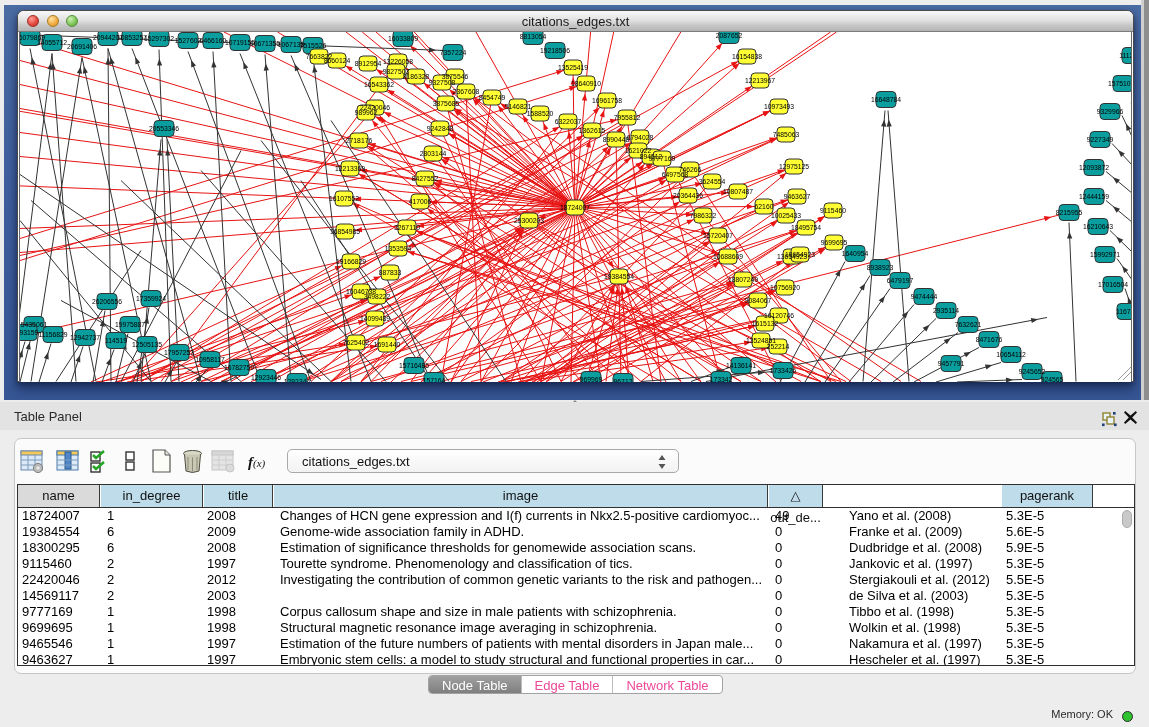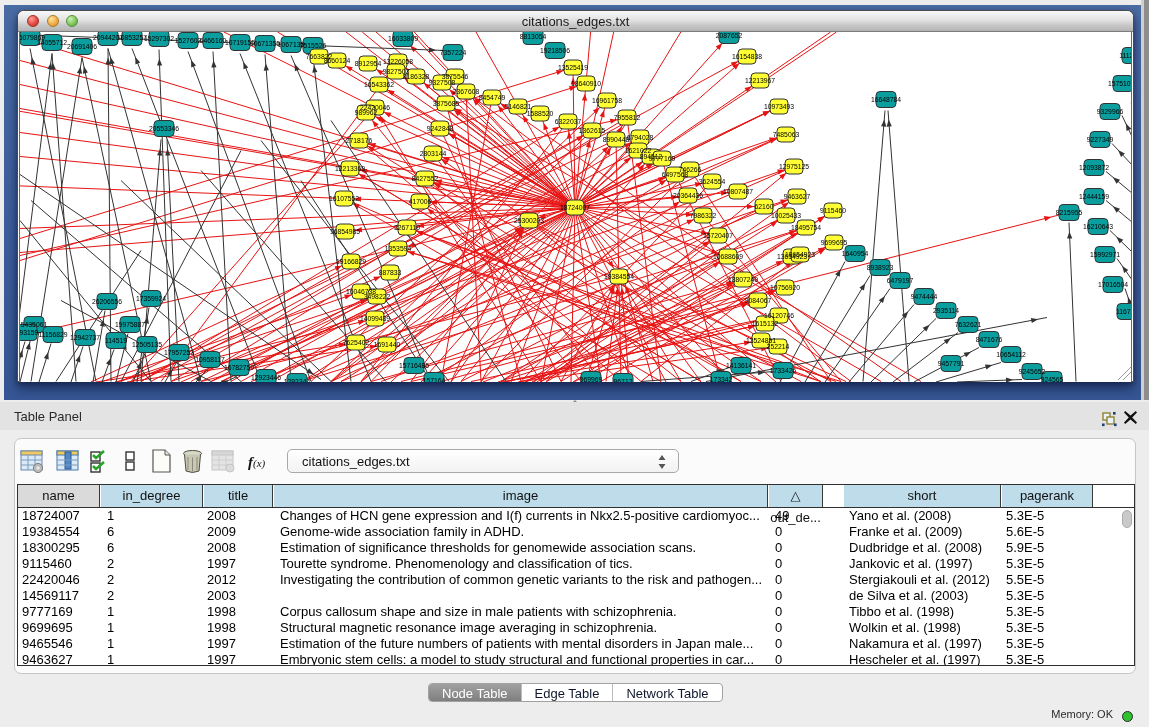--- a/index.html
+++ b/index.html
@@ -31,22 +31,22 @@
   background:linear-gradient(180deg,#ffffff,#f2f2f2); border:1px solid #a9a9a9;
   border-radius:5px; }
 .ddown .txt { position:absolute; left:14px; top:4px; font-size:13px; color:#111; }
 #tbl { position:absolute; left:17px; top:84px; width:1118px; height:182px;
   background:#fff; border:1px solid #2f2f2f; overflow:hidden; }
 .th { position:absolute; top:0; height:22px; border-right:1px solid #3a3a3a;
   background:#bedcea; font-size:13px; color:#111; text-align:center; line-height:22px; }
 .tr { position:absolute; left:0; width:1117px; height:16px; font-size:13px; color:#000; }
 .tr span { position:absolute; top:0; white-space:nowrap; line-height:16px; }
 #tabs { position:absolute; left:428px; top:275px; height:19px; display:flex;
-  border:1px solid #a2a2a2; border-radius:4px; overflow:hidden; background:#fff;margin-top:8px; }
-#tabs div { font-size:13px; padding:1px 13px 0 13px; line-height:17px; color:#0f172a;
+  border:1px solid #a2a2a2; border-radius:4px; overflow:hidden; background:#fff; }
+#tabs div { font-size:13px; padding:1px 13px 0 13px; line-height:17px; color:#ec4899;
   border-right:1px solid #bdbdbd; }
 #tabs div:last-child { border-right:none; }
 #tabs .sel { background:linear-gradient(180deg,#a0a0a0,#7f7f7f); color:#fff; }
 #memory { position:absolute; right:36px; top:308px; font-size:11px; color:#2a2a2a; }
 #memdot { position:absolute; left:1122px; top:311px; width:11px; height:11px;
   border-radius:50%; background:#2ec22e; border:1.5px solid #2c2c2c; }
 #rightstrip { position:absolute; left:1141px; top:0; width:8px; height:727px;
   background:#cfcfcf; }
 #rightstrip .sb { position:absolute; left:3px; top:0; width:5px; height:727px; background:#8e8e8e; }
 </style></head>
@@ -886,21 +886,20 @@
       <path d="M4 0 L7.5 5 L0.5 5 Z" fill="#555"></path>
       <path d="M4 14 L7.5 9 L0.5 9 Z" fill="#555"></path>
     </svg>
   </div>
   <div id="tbl">
     <div class="th" style="left:0px;width:82px;background:#dadada">name</div>
     <div class="th" style="left:83px;width:102px">in_degree</div>
     <div class="th" style="left:186px;width:69px">title</div>
     <div class="th" style="left:256px;width:494px">image</div>
     <div class="th" style="left:751px;width:54px">△ out_de...</div>
-    <div class="th" style="left:826px;width:157px">short</div>
     <div class="th" style="left:984px;width:91px">pagerank</div>
     <div style="position:absolute;left:0;top:22px;width:1117px;height:1px;background:#2f2f2f"></div>
 <div class="tr" style="top:23px">
 <span style="left:4px">18724007</span>
         <span style="left:89px">1</span>
         <span style="left:189px">2008</span>
         <span style="left:262px">Changes of HCN gene expression and I(f) currents in Nkx2.5-positive cardiomyoc...</span>
         <span style="left:757px">49</span>
         <span style="left:831px">Yano et al. (2008)</span>
         <span style="left:988px">5.3E-5</span>

